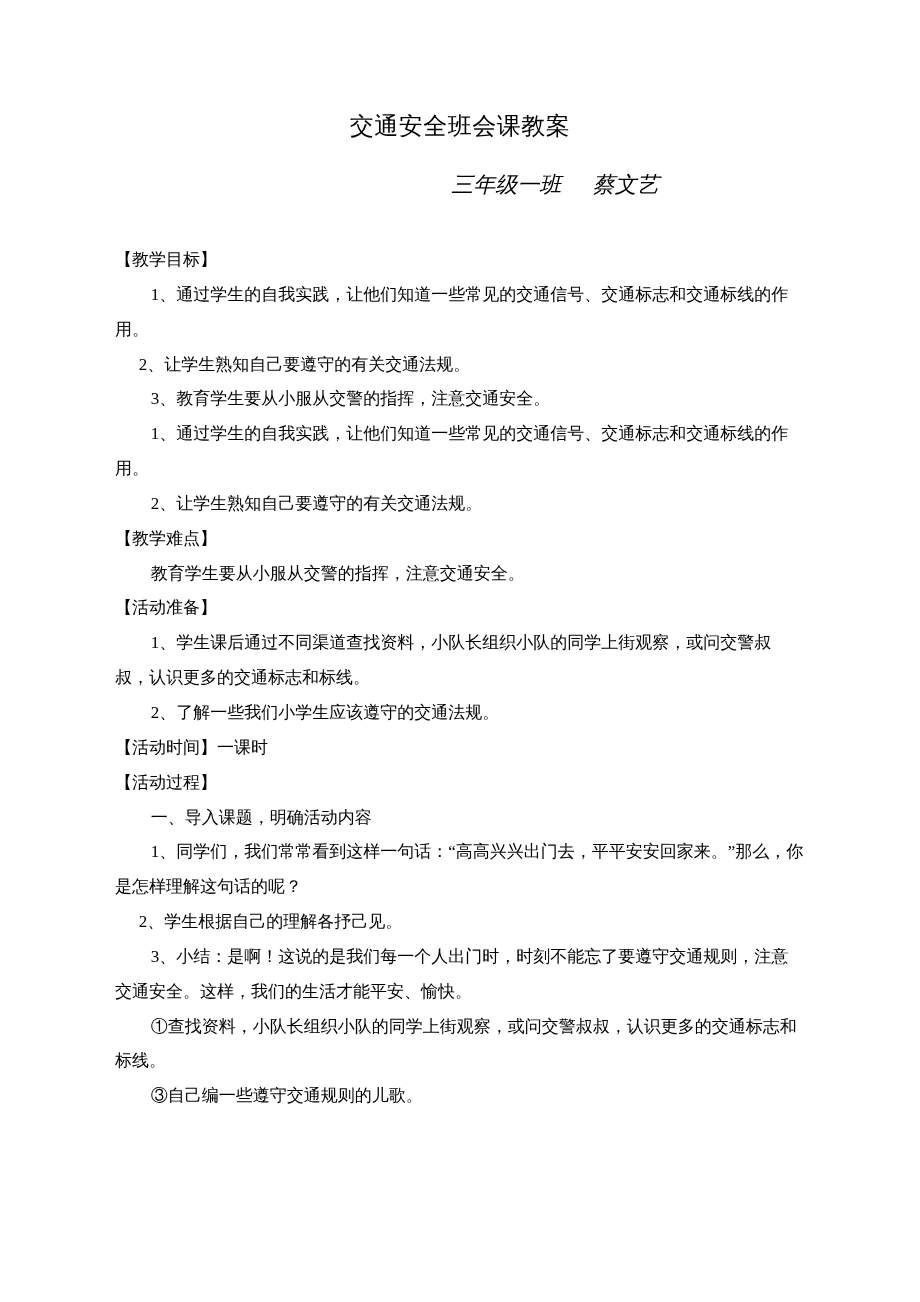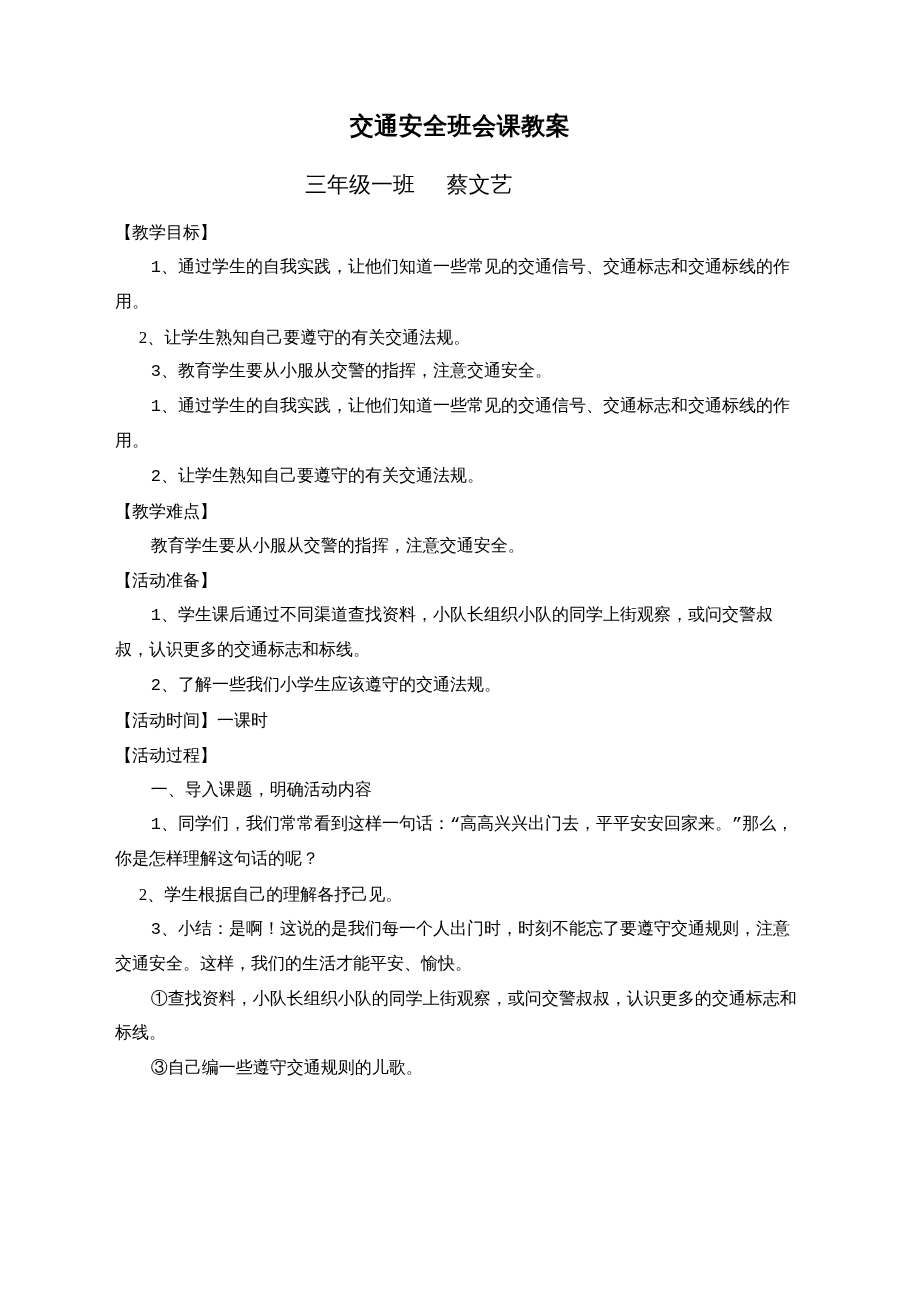--- a/index.html
+++ b/index.html
@@ -10,45 +10,45 @@
     color: #000;
     width: 920px;
   }
   .page {
     padding: 110px 115px 90px 115px;
     box-sizing: border-box;
     width: 920px;
   }
   .title {
     font-family: "SimHei", "黑体", sans-serif;
-    font-weight: bold;
+    font-weight: normal;
     font-size: 24px;
     text-align: center;
     margin-bottom: 28px;
     letter-spacing: 0.5px;
   }
   .subtitle {
     font-family: "KaiTi", "楷体", serif;
     font-size: 22px;
-    text-align: left;
+    text-align: center;
     padding-left: 190px;
-    margin-bottom: 16px;
+    margin-bottom: 43px;
+    font-style: italic;
   }
   .subtitle .sub-left { margin-right: 26px; }
   .content {
     font-size: 17px;
     line-height: 2.05;
   }
   .sec {
     margin: 0;
   }
   .para {
     text-indent: 2.1em;
     margin: 0;
-    font-family: Liberation Mono, monospace;
   }
   .para-less {
     text-indent: 1.4em;
     margin: 0;
   }
 </style>
 </head>
 <body>
 
 <div class="page">

